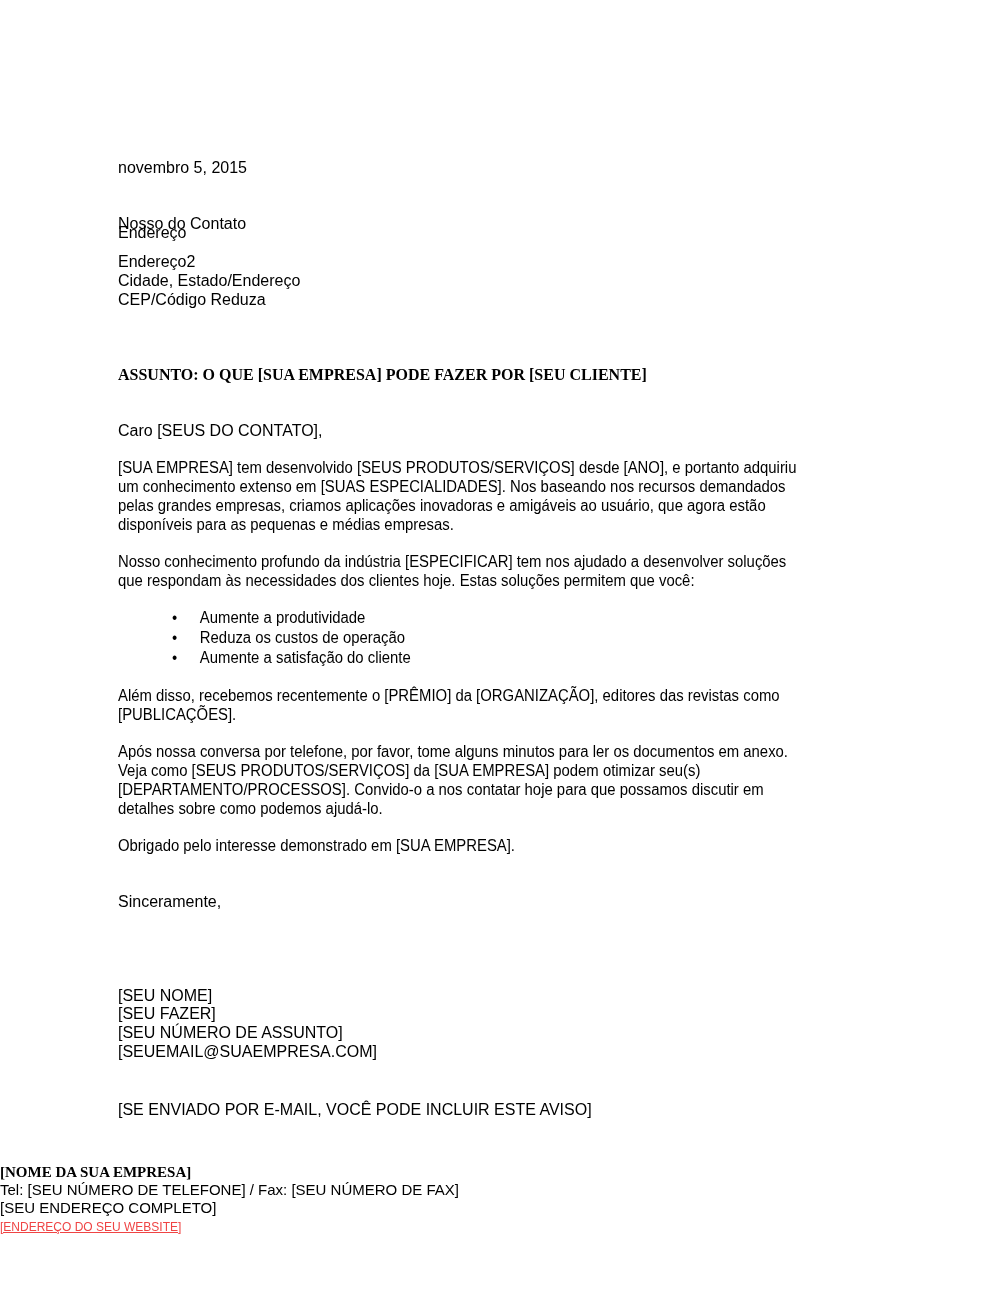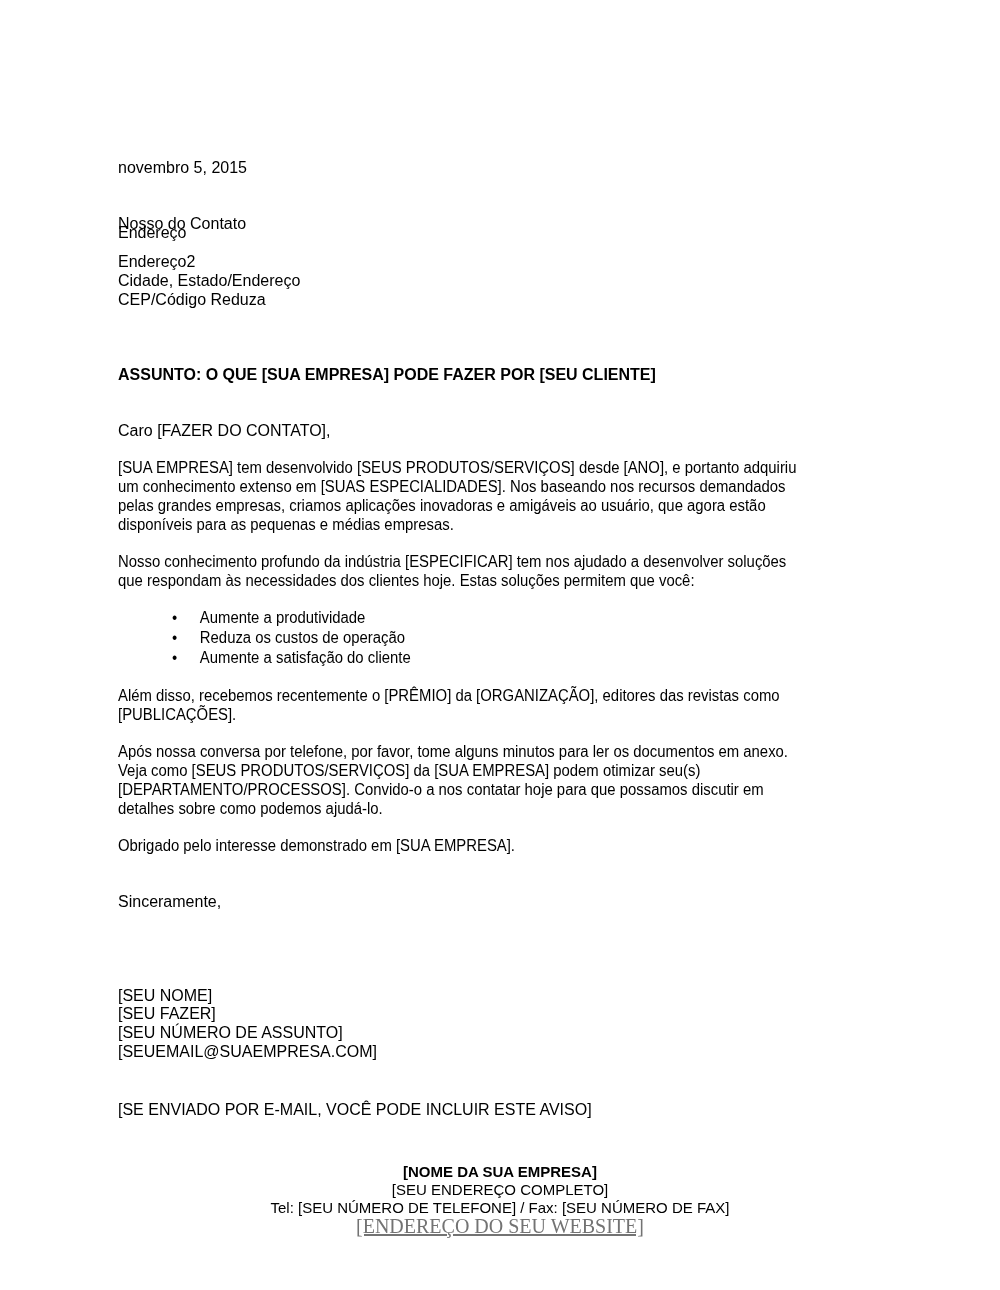--- a/index.html
+++ b/index.html
@@ -1,43 +1,43 @@
 <!DOCTYPE html>
 <html><head>
 <meta charset="utf-8">
 <style>
   html,body{margin:0;padding:0;background:#fff;}
   body{width:1000px;height:1290px;position:relative;overflow:hidden;color:#000;
        font-family:"Liberation Sans",sans-serif;font-size:16px;}
   .abs{position:absolute;left:118px;white-space:nowrap;line-height:19px;}
   .narrow{transform:scaleX(0.93);transform-origin:left top;}
-  .bold{font-weight:bold;}
+  .bold{font-weight:bold;font-family:Liberation Serif, serif;}
   .bullets{position:absolute;left:118px;top:608px;margin:0;padding:0;list-style:none;}
   .bullets li{position:relative;padding-left:88px;line-height:20px;white-space:nowrap;}
   .bullets li .dot{position:absolute;left:58px;top:0;}
-  .footer{position:absolute;left:0;width:1000px;top:1163px;text-align:center;line-height:18px;font-size:15px;}
-  .footer .link{font-family:Liberation Serif, serif;color:#737373;text-decoration:underline;font-size:20px;}
+  .footer{position:absolute;left:0;width:1000px;top:1163px;line-height:18px;font-size:15px;}
+  .footer .link{font-family:Liberation Sans, sans-serif;color:#ef4444;text-decoration:underline;font-size:12px;}
 </style>
 </head>
 <body>
 
 <div>
   <div class="abs" style="top:158px">novembro 5, 2015</div>
 
   <div>
     <div class="abs" style="top:214px">Nosso do Contato</div>
     <div class="abs" style="top:223px">Endereço</div>
     <div class="abs" style="top:252px">Endereço2</div>
     <div class="abs" style="top:271px">Cidade, Estado/Endereço</div>
     <div class="abs" style="top:290px">CEP/Código Reduza</div>
   </div>
 
   <div class="abs bold" style="top:365px">ASSUNTO: O QUE [SUA EMPRESA] PODE FAZER POR [SEU CLIENTE]</div>
 
-  <div class="abs" style="top:421px">Caro [FAZER DO CONTATO],</div>
+  <div class="abs" style="top:421px">Caro [SEUS DO CONTATO],</div>
 
   <div>
     <div class="abs narrow" style="top:458px">[SUA EMPRESA] tem desenvolvido [SEUS PRODUTOS/SERVIÇOS] desde [ANO], e portanto adquiriu</div>
     <div class="abs narrow" style="top:477px">um conhecimento extenso em [SUAS ESPECIALIDADES]. Nos baseando nos recursos demandados</div>
     <div class="abs narrow" style="top:496px">pelas grandes empresas, criamos aplicações inovadoras e amigáveis ao usuário, que agora estão</div>
     <div class="abs narrow" style="top:515px">disponíveis para as pequenas e médias empresas.</div>
   </div>
 
   <div>
     <div class="abs narrow" style="top:552px">Nosso conhecimento profundo da indústria [ESPECIFICAR] tem nos ajudado a desenvolver soluções</div>
@@ -71,16 +71,16 @@
     <div class="abs" style="top:1004px">[SEU FAZER]</div>
     <div class="abs" style="top:1023px">[SEU NÚMERO DE ASSUNTO]</div>
     <div class="abs" style="top:1042px">[SEUEMAIL@SUAEMPRESA.COM]</div>
   </div>
 
   <div class="abs" style="top:1100px">[SE ENVIADO POR E-MAIL, VOCÊ PODE INCLUIR ESTE AVISO]</div>
 </div>
 
 <div class="footer">
   <div class="bold">[NOME DA SUA EMPRESA]</div>
+  <div>Tel: [SEU NÚMERO DE TELEFONE] / Fax: [SEU NÚMERO DE FAX]</div>
   <div>[SEU ENDEREÇO COMPLETO]</div>
-  <div>Tel: [SEU NÚMERO DE TELEFONE] / Fax: [SEU NÚMERO DE FAX]</div>
   <div><span class="link">[ENDEREÇO DO SEU WEBSITE]</span></div>
 </div>
 
 </body></html>

